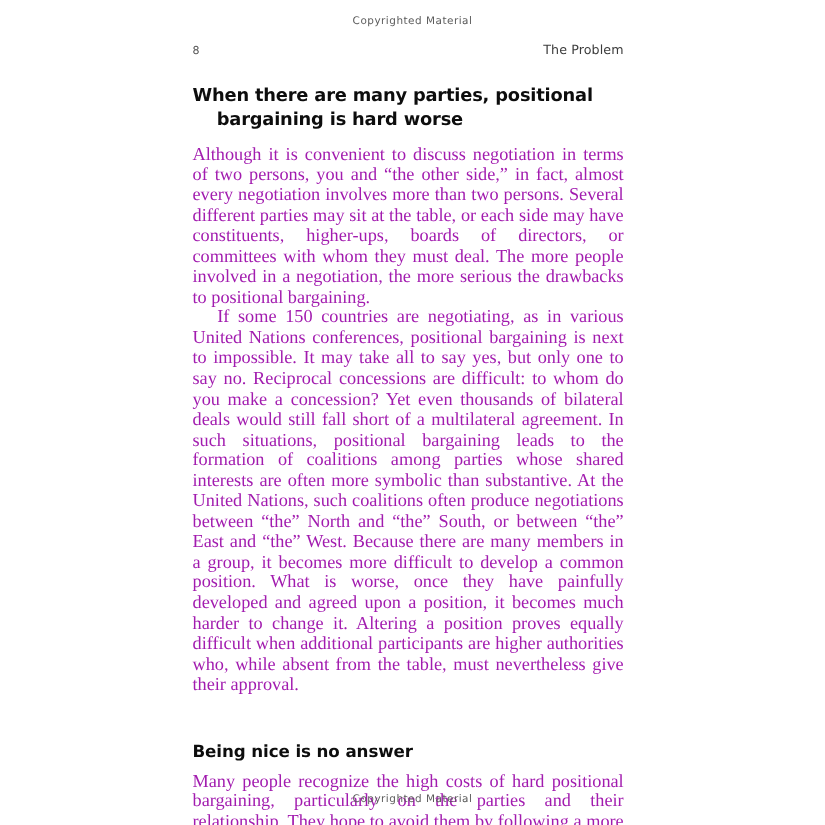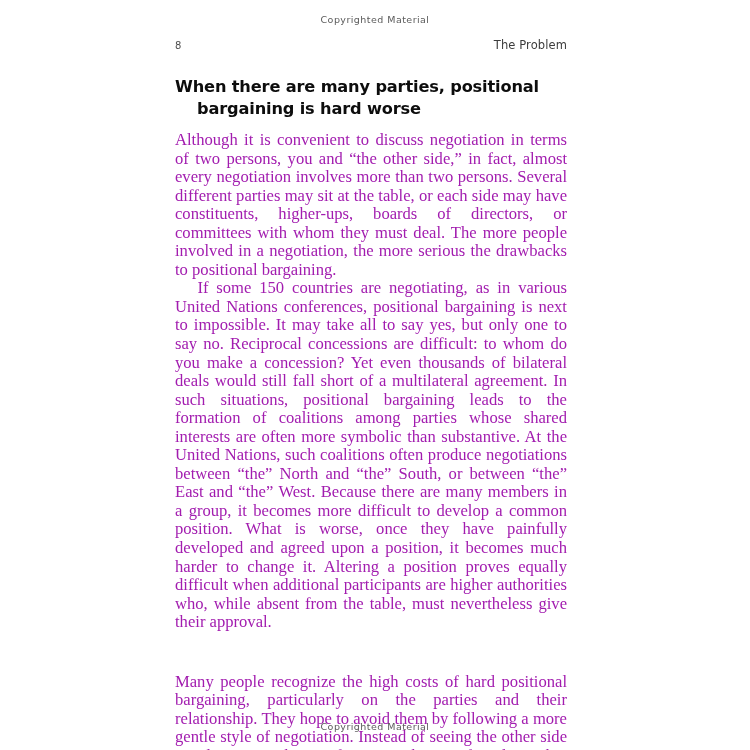--- a/index.html
+++ b/index.html
@@ -116,20 +116,21 @@
   <div class="text-column">
 
     <h2 class="section-heading">When there are many parties, positional bargaining is hard worse</h2>
 
     <p class="body-para">Although it is convenient to discuss negotiation in terms of two persons, you and “the other side,” in fact, almost every negotia­tion involves more than two persons. Several different parties may sit at the table, or each side may have constituents, higher-ups, boards of directors, or committees with whom they must deal. The more people involved in a negotiation, the more serious the drawbacks to positional bargaining.</p>
 
     <p class="body-para">If some 150 countries are negotiating, as in various United Nations conferences, positional bargaining is next to impossi­ble. It may take all to say yes, but only one to say no. Reciprocal concessions are difficult: to whom do you make a concession? Yet even thousands of bilateral deals would still fall short of a multilateral agreement. In such situations, positional bargain­ing leads to the formation of coalitions among parties whose shared interests are often more symbolic than substantive. At the United Nations, such coalitions often produce negotiations between “the” North and “the” South, or between “the” East and “the” West. Because there are many members in a group, it be­comes more difficult to develop a common position. What is worse, once they have painfully developed and agreed upon a position, it becomes much harder to change it. Altering a position proves equally difficult when additional participants are higher authorities who, while absent from the table, must nevertheless give their approval.</p>
 
     <div class="spacer-between-sections"></div>
 
+    <h2 class="section-heading-2">Being nice is no answer</h2>
 
     <p class="body-para">Many people recognize the high costs of hard positional bargain­ing, particularly on the parties and their relationship. They hope to avoid them by following a more gentle style of negotiation. Instead of seeing the other side as adversaries, they prefer to see them as friends. Rather than emphasizing a goal of victory, they</p>
 
   </div>
 
   <div class="copyright-line copyright-bottom">Copyrighted Material</div>
 
 </div>
 
 </body></html>

